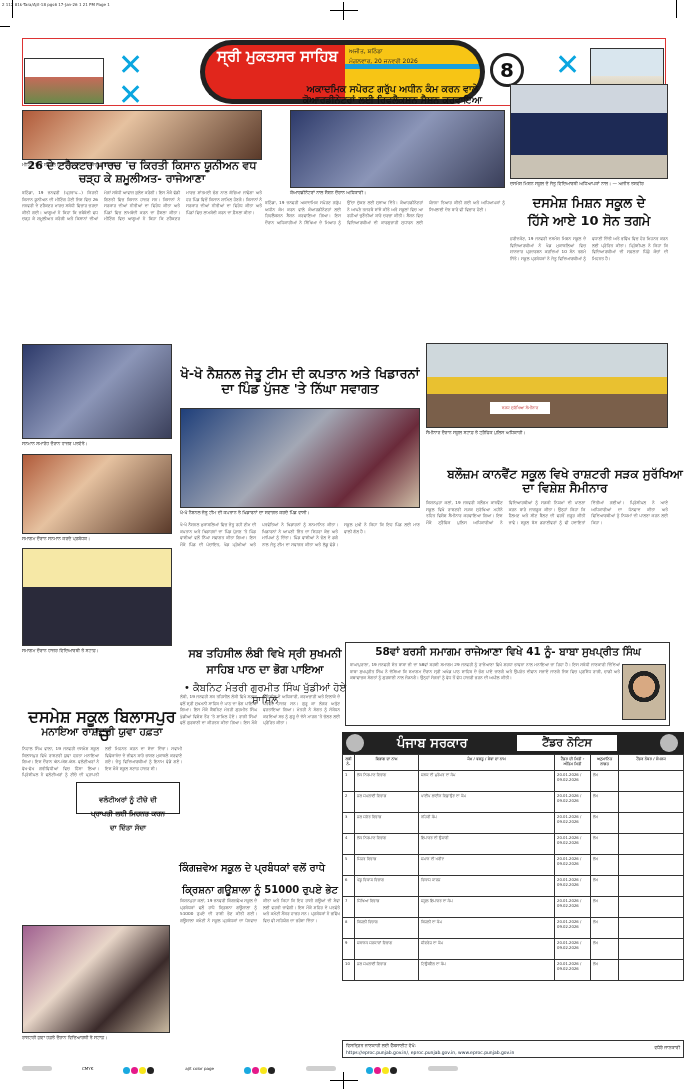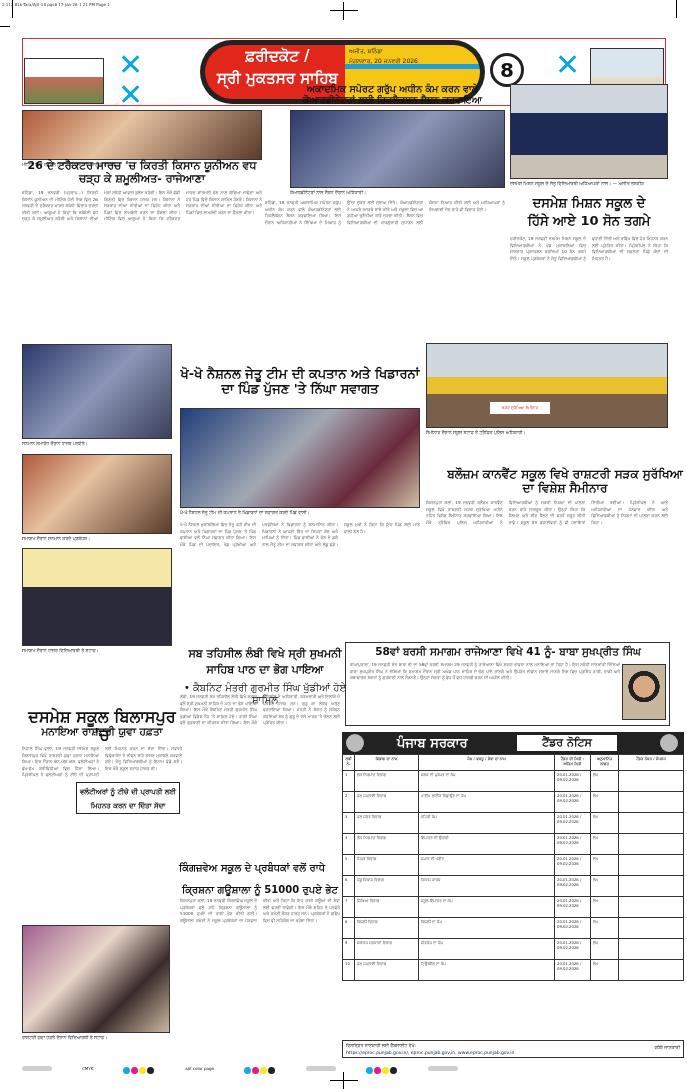--- a/index.html
+++ b/index.html
@@ -44,21 +44,20 @@
 <div class="abs crop" style="left:676px;top:0;width:1px;height:18px"></div>
 <div class="abs crop" style="left:330px;top:10px;width:28px;height:1px"></div>
 <div class="abs crop" style="left:343px;top:2px;width:1px;height:18px"></div>
 
 <div class="abs masthead"></div>
 <div class="abs photo" style="left:24px;top:58px;width:80px;height:46px;background:linear-gradient(#fff 0 40%,#c86a5a 40%,#6a8a4a)"></div>
 <div class="abs photo" style="left:590px;top:48px;width:74px;height:56px;background:linear-gradient(#d9e6ee 0 50%,#e7e2d6 50%,#cbb98f)"></div>
 <div class="abs mh-diamond" style="left:118px;top:50px">✕<br>✕</div>
 <div class="abs mh-diamond" style="left:555px;top:50px">✕<br>✕</div>
 <div class="abs mh-red">
-  <div class="mh-city">ਫ਼ਰੀਦਕੋਟ /</div>
   <div class="mh-city">ਸ੍ਰੀ ਮੁਕਤਸਰ ਸਾਹਿਬ</div>
 </div>
 <div class="abs mh-yellow">
   <div class="mh-small" style="padding:2px 4px">ਅਜੀਤ, ਬਠਿੰਡਾ</div>
   <div class="mh-small" style="padding-left:4px">ਮੰਗਲਵਾਰ, 20 ਜਨਵਰੀ 2026</div>
 </div>
 <div class="abs page-no">8</div>
 
 <div class="abs photo warm" style="left:22px;top:110px;width:240px;height:50px"></div>
 <div class="abs caption" style="left:22px;top:162px;width:240px">ਮੀਟਿੰਗ ਵਿਚ ਸ਼ਾਮਿਲ ਕਿਸਾਨ ਯੂਨੀਅਨ ਦੇ ਆਗੂ ਤੇ ਵਰਕਰ।</div>
@@ -207,21 +206,21 @@
 <div class="abs tender-foot">
   <div>ਵਿਸਤ੍ਰਿਤ ਜਾਣਕਾਰੀ ਲਈ ਵੈੱਬਸਾਈਟ ਵੇਖੋ:</div>
   <div style="color:#123">https://eproc.punjab.gov.in/, eproc.punjab.gov.in, www.eproc.punjab.gov.in</div>
   <div style="position:absolute;right:3px;top:3px">ਵਧੇਰੇ ਜਾਣਕਾਰੀ</div>
 </div>
 
 <div class="abs photo" style="left:22px;top:662px;width:150px;height:2px;background:#fff;border:none"></div>
 <div class="abs hl" style="left:22px;top:708px;width:160px;font-size:16px">ਦਸਮੇਸ਼ ਸਕੂਲ ਬਿਲਾਸਪੁਰ 'ਚ</div>
 <div class="abs hl" style="left:22px;top:725px;width:160px;font-size:10.5px">ਮਨਾਇਆ ਰਾਸ਼ਟਰੀ ਯੁਵਾ ਹਫ਼ਤਾ</div>
 <div class="abs body-text" style="left:22px;top:746px;width:160px;height:170px;column-count:2"><span>ਨਿਹਾਲ ਸਿੰਘ ਵਾਲਾ, 19 ਜਨਵਰੀ</span> ਦਸਮੇਸ਼ ਸਕੂਲ ਬਿਲਾਸਪੁਰ ਵਿਖੇ ਰਾਸ਼ਟਰੀ ਯੁਵਾ ਹਫ਼ਤਾ ਮਨਾਇਆ ਗਿਆ। ਇਸ ਦੌਰਾਨ ਐਨ.ਐਸ.ਐਸ. ਵਲੰਟੀਅਰਾਂ ਨੇ ਵੱਖ-ਵੱਖ ਗਤੀਵਿਧੀਆਂ ਵਿਚ ਹਿੱਸਾ ਲਿਆ। ਪ੍ਰਿੰਸੀਪਲ ਨੇ ਵਲੰਟੀਅਰਾਂ ਨੂੰ ਟੀਚੇ ਦੀ ਪ੍ਰਾਪਤੀ ਲਈ ਮਿਹਨਤ ਕਰਨ ਦਾ ਸੱਦਾ ਦਿੱਤਾ। ਸਵਾਮੀ ਵਿਵੇਕਾਨੰਦ ਦੇ ਜੀਵਨ ਬਾਰੇ ਭਾਸ਼ਣ ਮੁਕਾਬਲੇ ਕਰਵਾਏ ਗਏ। ਜੇਤੂ ਵਿਦਿਆਰਥੀਆਂ ਨੂੰ ਇਨਾਮ ਵੰਡੇ ਗਏ। ਇਸ ਮੌਕੇ ਸਕੂਲ ਸਟਾਫ਼ ਹਾਜ਼ਰ ਸੀ।</div>
-<div class="abs boxquote" style="left:76px;top:782px;width:104px;height:32px;font-size:7px;line-height:14px;padding:2px">ਵਲੰਟੀਅਰਾਂ ਨੂੰ ਟੀਚੇ ਦੀ ਪ੍ਰਾਪਤੀ ਲਈ ਮਿਹਨਤ ਕਰਨ ਦਾ ਦਿੱਤਾ ਸੱਦਾ</div>
+<div class="abs boxquote" style="left:76px;top:782px;width:104px;height:32px;font-size:7px;line-height:14px;padding:10px">ਵਲੰਟੀਅਰਾਂ ਨੂੰ ਟੀਚੇ ਦੀ ਪ੍ਰਾਪਤੀ ਲਈ ਮਿਹਨਤ ਕਰਨ ਦਾ ਦਿੱਤਾ ਸੱਦਾ</div>
 <div class="abs photo warm" style="left:22px;top:925px;width:148px;height:108px;background:linear-gradient(135deg,#a06090,#e8d6c8 40%,#3a2a2a 70%,#c8b8a0)"></div>
 <div class="abs caption" style="left:22px;top:1035px;width:148px">ਰਾਸ਼ਟਰੀ ਯੁਵਾ ਹਫ਼ਤੇ ਦੌਰਾਨ ਵਿਦਿਆਰਥੀ ਤੇ ਸਟਾਫ਼।</div>
 
 <div class="abs hl" style="left:172px;top:862px;width:160px;font-size:10px">ਕਿੰਗਜ਼ਵੇਅ ਸਕੂਲ ਦੇ ਪ੍ਰਬੰਧਕਾਂ ਵਲੋਂ ਰਾਧੇ</div>
 <div class="abs hl" style="left:180px;top:884px;width:160px;font-size:10px">ਕ੍ਰਿਸ਼ਨਾ ਗਊਸ਼ਾਲਾ ਨੂੰ 51000 ਰੁਪਏ ਭੇਟ</div>
 <div class="abs body-text" style="left:180px;top:898px;width:160px;height:145px;column-count:2"><span>ਕਿਸ਼ਨਪੁਰਾ ਕਲਾਂ, 19 ਜਨਵਰੀ</span> ਕਿੰਗਜ਼ਵੇਅ ਸਕੂਲ ਦੇ ਪ੍ਰਬੰਧਕਾਂ ਵਲੋਂ ਰਾਧੇ ਕ੍ਰਿਸ਼ਨਾ ਗਊਸ਼ਾਲਾ ਨੂੰ 51000 ਰੁਪਏ ਦੀ ਰਾਸ਼ੀ ਭੇਟ ਕੀਤੀ ਗਈ। ਗਊਸ਼ਾਲਾ ਕਮੇਟੀ ਨੇ ਸਕੂਲ ਪ੍ਰਬੰਧਕਾਂ ਦਾ ਧੰਨਵਾਦ ਕੀਤਾ ਅਤੇ ਕਿਹਾ ਕਿ ਇਹ ਰਾਸ਼ੀ ਗਊਆਂ ਦੀ ਸੇਵਾ ਲਈ ਵਰਤੀ ਜਾਵੇਗੀ। ਇਸ ਮੌਕੇ ਸ਼ਹਿਰ ਦੇ ਪਤਵੰਤੇ ਅਤੇ ਕਮੇਟੀ ਮੈਂਬਰ ਹਾਜ਼ਰ ਸਨ। ਪ੍ਰਬੰਧਕਾਂ ਨੇ ਭਵਿੱਖ ਵਿਚ ਵੀ ਸਹਿਯੋਗ ਦਾ ਭਰੋਸਾ ਦਿੱਤਾ।</div>
 
 <div class="abs" style="left:22px;top:1064px;width:650px;height:8px;display:flex;align-items:center;gap:30px">
   <span class="greybar"></span>
   <span style="font-size:4px">CMYK</span>

